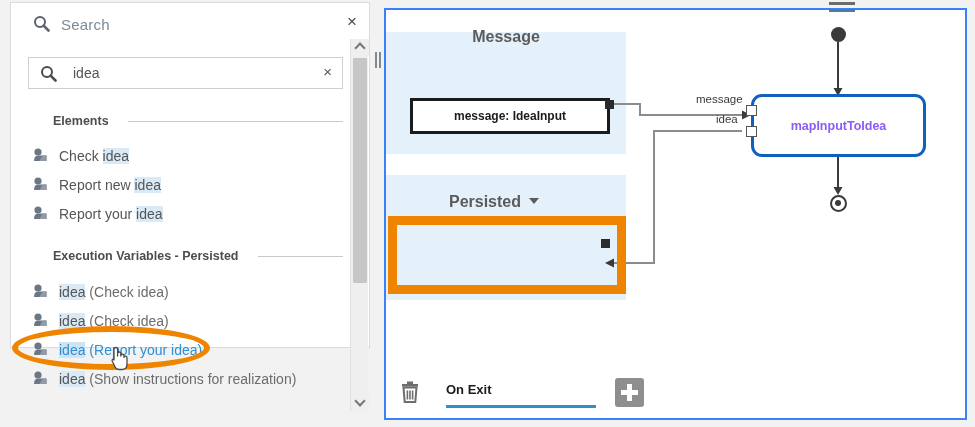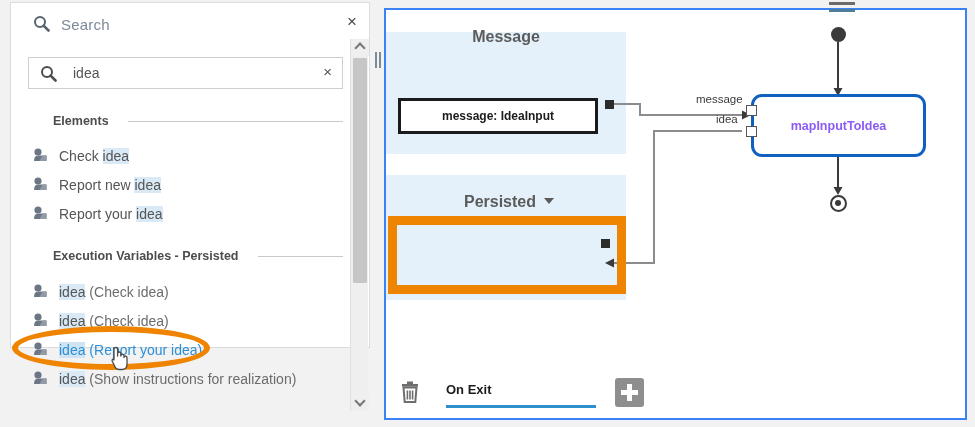--- a/index.html
+++ b/index.html
@@ -157,21 +157,21 @@
   }
 
   
   .dbox {
     position: absolute; background: #ffffff;
     border: 3px solid #1b1b1b;
     display: flex; align-items: center; justify-content: center;
     font-size: 12px; font-weight: bold; color: #1b1b1b;
     cursor: pointer;
   }
-  #box-message { left: 12px; top: 88px; width: 200px; height: 36px; }
+  #box-message { left: 24px; top: 88px; width: 200px; height: 36px; }
   #box-idea    { left: 26px; top: 226px; width: 190px; height: 38px;
                  border-color: #3b3b3b; }
 
   
   #sel-frame {
     position: absolute; left: 2px; top: 206px;
     width: 238px; height: 78px;
     border: 9px solid #ee8400; background: transparent;
     pointer-events: none;
   }
@@ -403,21 +403,21 @@
 
     <div id="drag-grip">
         <i></i>
         <i class="b"></i>
       </div>
 
     <div class="band" id="band-message"></div>
     <div class="band-title" id="title-message" style="left:0;width:240px;">Message</div>
 
     <div class="band" id="band-persist"></div>
-    <div class="band-title" id="title-persist" style="left:15px;width:216px;top:183px;"><span>Persisted</span><i class="chev"></i></div>
+    <div class="band-title" id="title-persist" style="left:0;width:216px;top:183px;"><span>Persisted</span><i class="chev"></i></div>
 
     <svg class="wires">
 
       <path d="M228 94 L254 94 L254 105 L356 105" fill="none" stroke="#8c8c8c" stroke-width="2"></path>
       <polygon points="356,100.5 365,105 356,109.5" fill="#3a3a3a"></polygon>
 
       <path d="M356 121 L268 121 L268 253 L228 253" fill="none" stroke="#8c8c8c" stroke-width="2"></path>
       <polygon points="228,248.5 219,253 228,257.5" fill="#3a3a3a"></polygon>
 
       <line x1="452" y1="32" x2="452" y2="78" stroke="#3a3a3a" stroke-width="2"></line>

